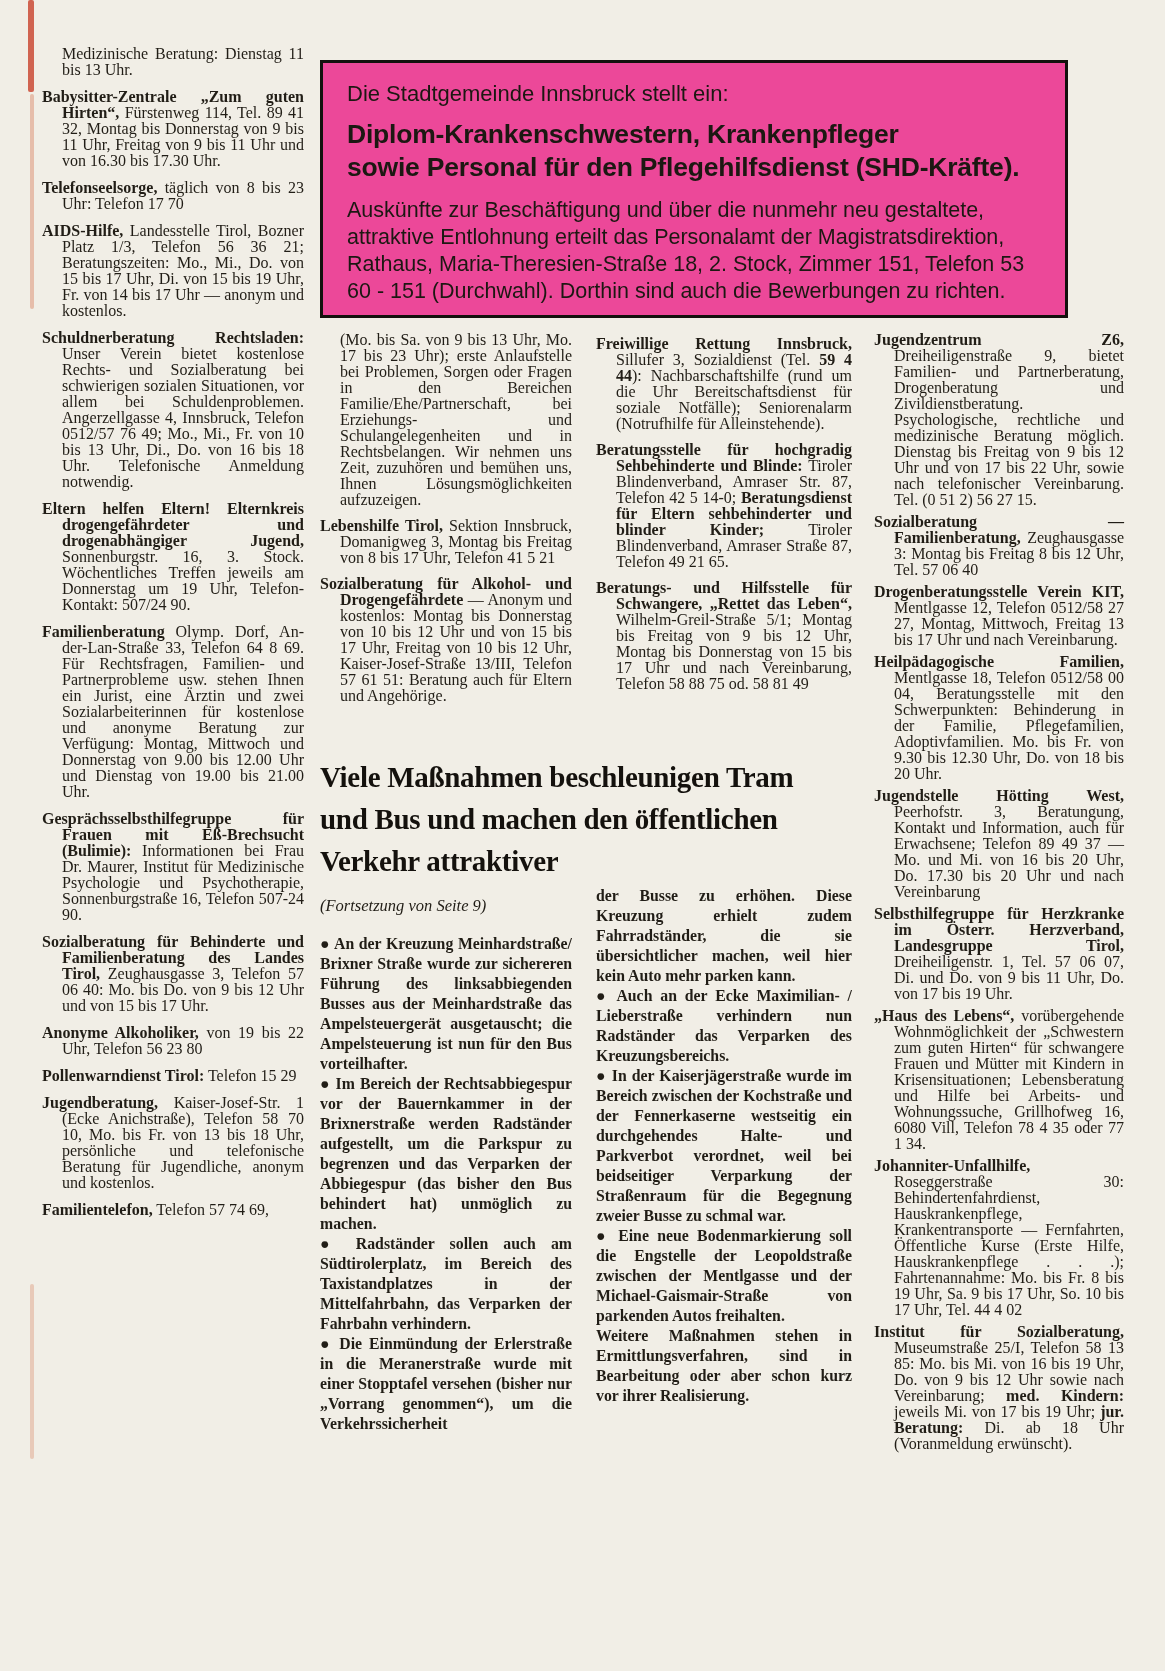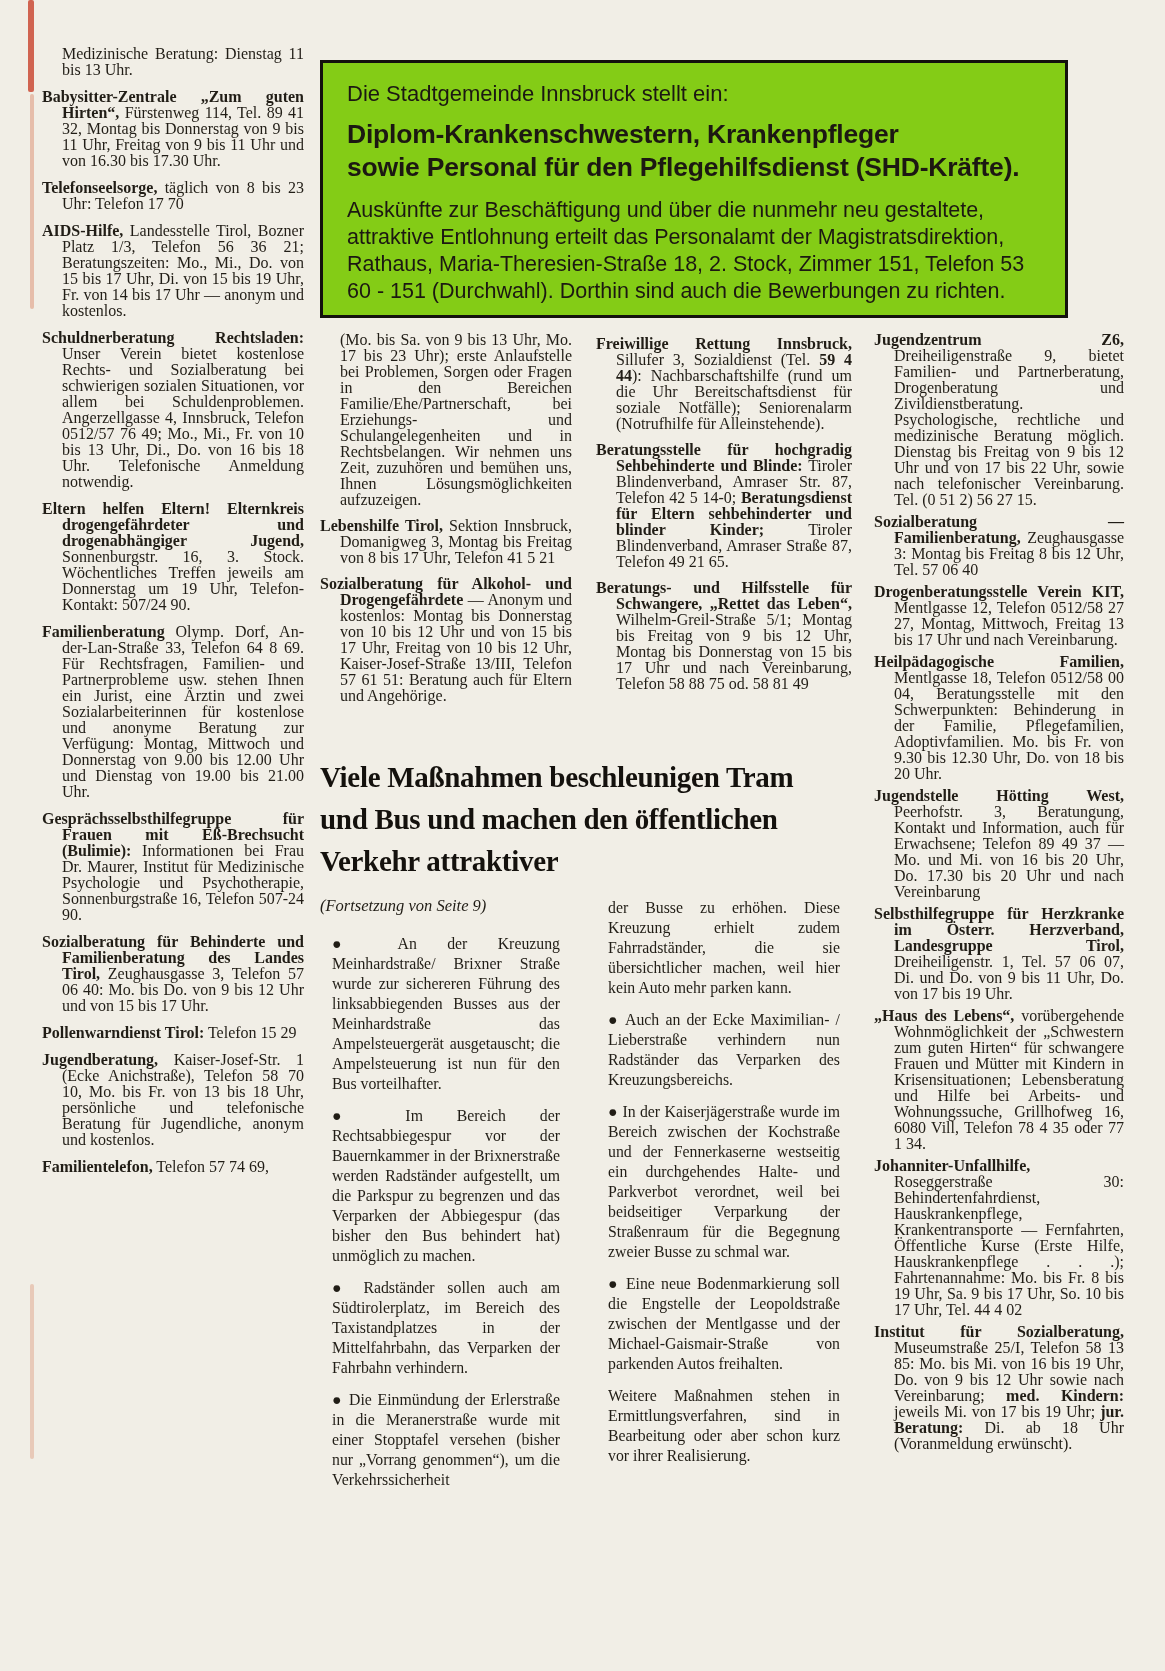--- a/index.html
+++ b/index.html
@@ -24,38 +24,38 @@
   #col2dir .entry, #col3dir .entry { margin-bottom:10px; }
   .col4 .entry { margin-bottom:6px; }
 
   #col1    { left:42px;  top:46px;  width:262px; }
   #col2dir { left:320px; top:332px; width:252px; }
   #col3dir { left:596px; top:336px; width:256px; }
   #col4dir { left:874px; top:332px; width:250px; }
 
   #adbox {
     position:absolute; left:320px; top:60px; width:748px; height:258px;
-    background:#84cc16; border:3px solid #14110d;
+    background:#ec4899; border:3px solid #14110d;
     padding:18px 24px 0 24px;
     font-family:"Liberation Sans", sans-serif; color:#1c1812;
   }
   .ad-intro { font-size:22px; margin-bottom:11px; }
   .ad-title { font-size:26.5px; font-weight:bold; line-height:33px; margin-bottom:13px; letter-spacing:-0.2px; }
   .ad-body  { font-size:21.5px; line-height:27px; text-align:left; }
 
   #headline {
     position:absolute; left:320px; top:756px; width:480px;
     font-size:29px; line-height:42px; font-weight:bold; letter-spacing:-0.3px;
     text-align:left; color:#14110d;
   }
   .art { font-size:15.8px; line-height:20px; }
   #artA { left:320px; top:896px; width:252px; }
   #artB { left:596px; top:886px; width:256px; }
   .fortsetzung { font-style:italic; font-size:16.5px; margin-bottom:18px; text-align:left; }
-  .apara { margin:12px; }
+  .apara { margin:0;font-weight:bold; }
 
   #footer { position:absolute; left:40px; top:1673px; width:1088px; }
   #footer .rule { height:2px; background:#231f18; }
   .footer-row {
     display:flex; justify-content:space-between; align-items:baseline;
     padding:8px 2px 9px 2px; font-size:18.5px;
   }
   .masthead { text-align:right; }
 </style>
 </head>
@@ -68,20 +68,21 @@
 <div id="col1" class="col dir">
     <p class="entry cont"><span>Medizinische Beratung: Dienstag 11 bis 13 Uhr.</span></p>
     <p class="entry"><b>Babysitter-Zentrale „Zum guten Hirten“,</b><span> Fürstenweg 114, Tel. 89 41 32, Montag bis Donnerstag von 9 bis 11 Uhr, Freitag von 9 bis 11 Uhr und von 16.30 bis 17.30 Uhr.</span></p>
     <p class="entry"><b>Telefonseelsorge,</b><span> täglich von 8 bis 23 Uhr: Telefon 17 70</span></p>
     <p class="entry"><b>AIDS-Hilfe,</b><span> Landesstelle Tirol, Bozner Platz 1/3, Telefon 56 36 21; Beratungszeiten: Mo., Mi., Do. von 15 bis 17 Uhr, Di. von 15 bis 19 Uhr, Fr. von 14 bis 17 Uhr — anonym und kostenlos.</span></p>
     <p class="entry"><b>Schuldnerberatung Rechtsladen:</b><span> Unser Verein bietet kostenlose Rechts- und Sozialberatung bei schwierigen sozialen Situationen, vor allem bei Schuldenproblemen. Angerzellgasse 4, Innsbruck, Telefon 0512/57 76 49; Mo., Mi., Fr. von 10 bis 13 Uhr, Di., Do. von 16 bis 18 Uhr. Telefonische Anmeldung notwendig.</span></p>
     <p class="entry"><b>Eltern helfen Eltern! Elternkreis drogengefährdeter und drogenabhängiger Jugend,</b><span> Sonnenburgstr. 16, 3. Stock. Wöchentliches Treffen jeweils am Donnerstag um 19 Uhr, Telefon-Kontakt: 507/24 90.</span></p>
     <p class="entry"><b>Familienberatung</b><span> Olymp. Dorf, An-der-Lan-Straße 33, Telefon 64 8 69. Für Rechtsfragen, Familien- und Partnerprobleme usw. stehen Ihnen ein Jurist, eine Ärztin und zwei Sozialarbeiterinnen für kostenlose und anonyme Beratung zur Verfügung: Montag, Mittwoch und Donnerstag von 9.00 bis 12.00 Uhr und Dienstag von 19.00 bis 21.00 Uhr.</span></p>
     <p class="entry"><b>Gesprächsselbsthilfegruppe für Frauen mit Eß-Brechsucht (Bulimie):</b><span> Informationen bei Frau Dr. Maurer, Institut für Medizinische Psychologie und Psychotherapie, Sonnenburgstraße 16, Telefon 507-24 90.</span></p>
     <p class="entry"><b>Sozialberatung für Behinderte und Familienberatung des Landes Tirol,</b><span> Zeughausgasse 3, Telefon 57 06 40: Mo. bis Do. von 9 bis 12 Uhr und von 15 bis 17 Uhr.</span></p>
+    <p class="entry"><b>Anonyme Alkoholiker,</b><span> von 19 bis 22 Uhr, Telefon 56 23 80</span></p>
     <p class="entry"><b>Pollenwarndienst Tirol:</b><span> Telefon 15 29</span></p>
     <p class="entry"><b>Jugendberatung,</b><span> Kaiser-Josef-Str. 1 (Ecke Anichstraße), Telefon 58 70 10, Mo. bis Fr. von 13 bis 18 Uhr, persönliche und telefonische Beratung für Jugendliche, anonym und kostenlos.</span></p>
     <p class="entry"><b>Familientelefon,</b><span> Telefon 57 74 69,</span></p>
   </div>
 
 <div id="adbox">
   <div class="ad-intro">Die Stadtgemeinde Innsbruck stellt ein:</div>
   <div class="ad-title">
     <span>Diplom-Krankenschwestern, Krankenpfleger</span><br>
     <span>sowie Personal für den Pflegehilfsdienst (SHD-Kräfte).</span>

